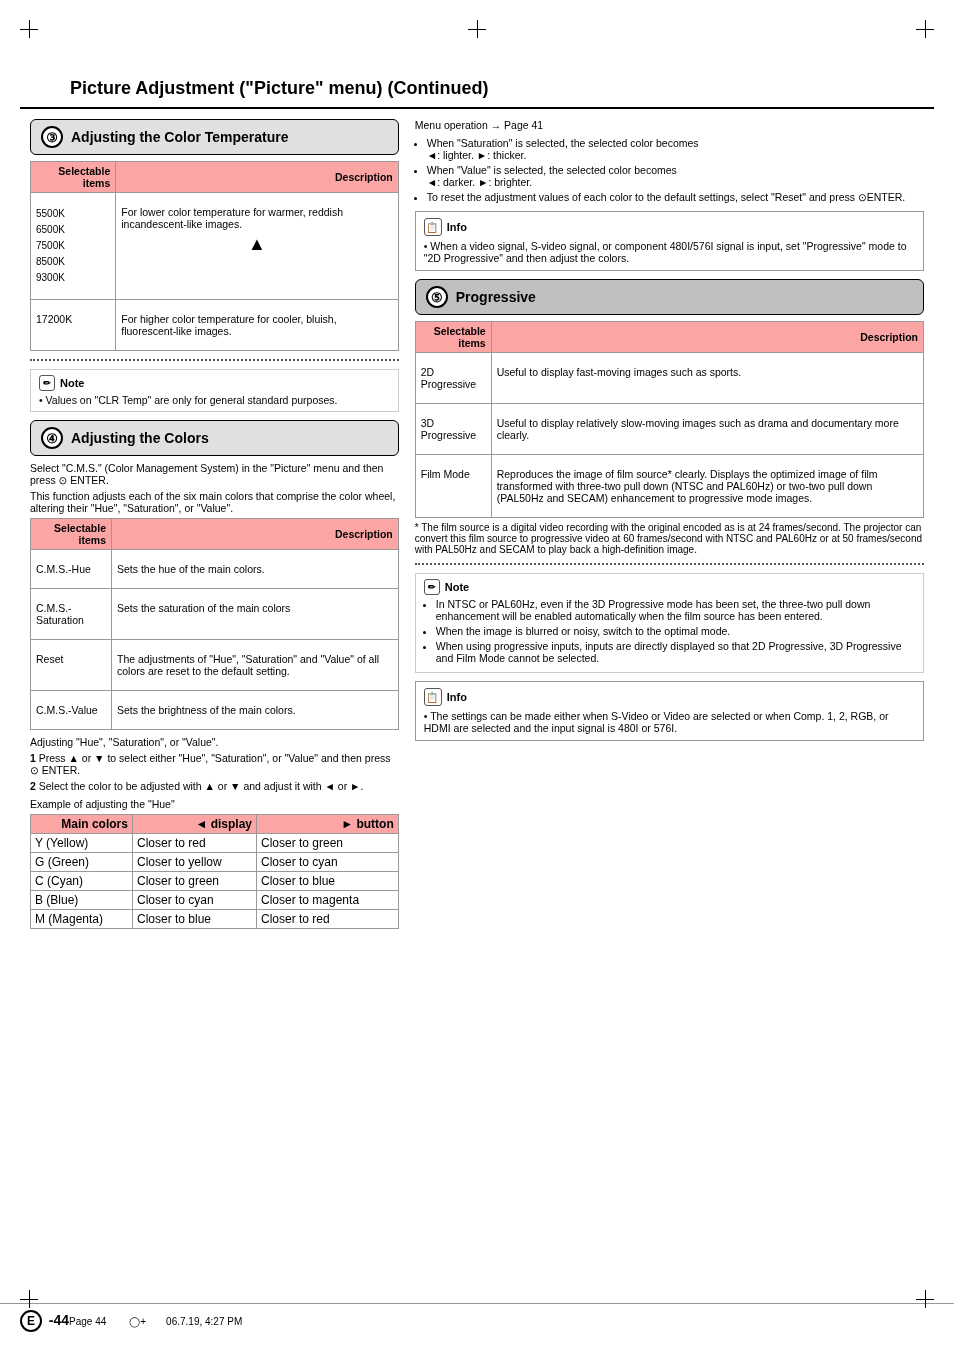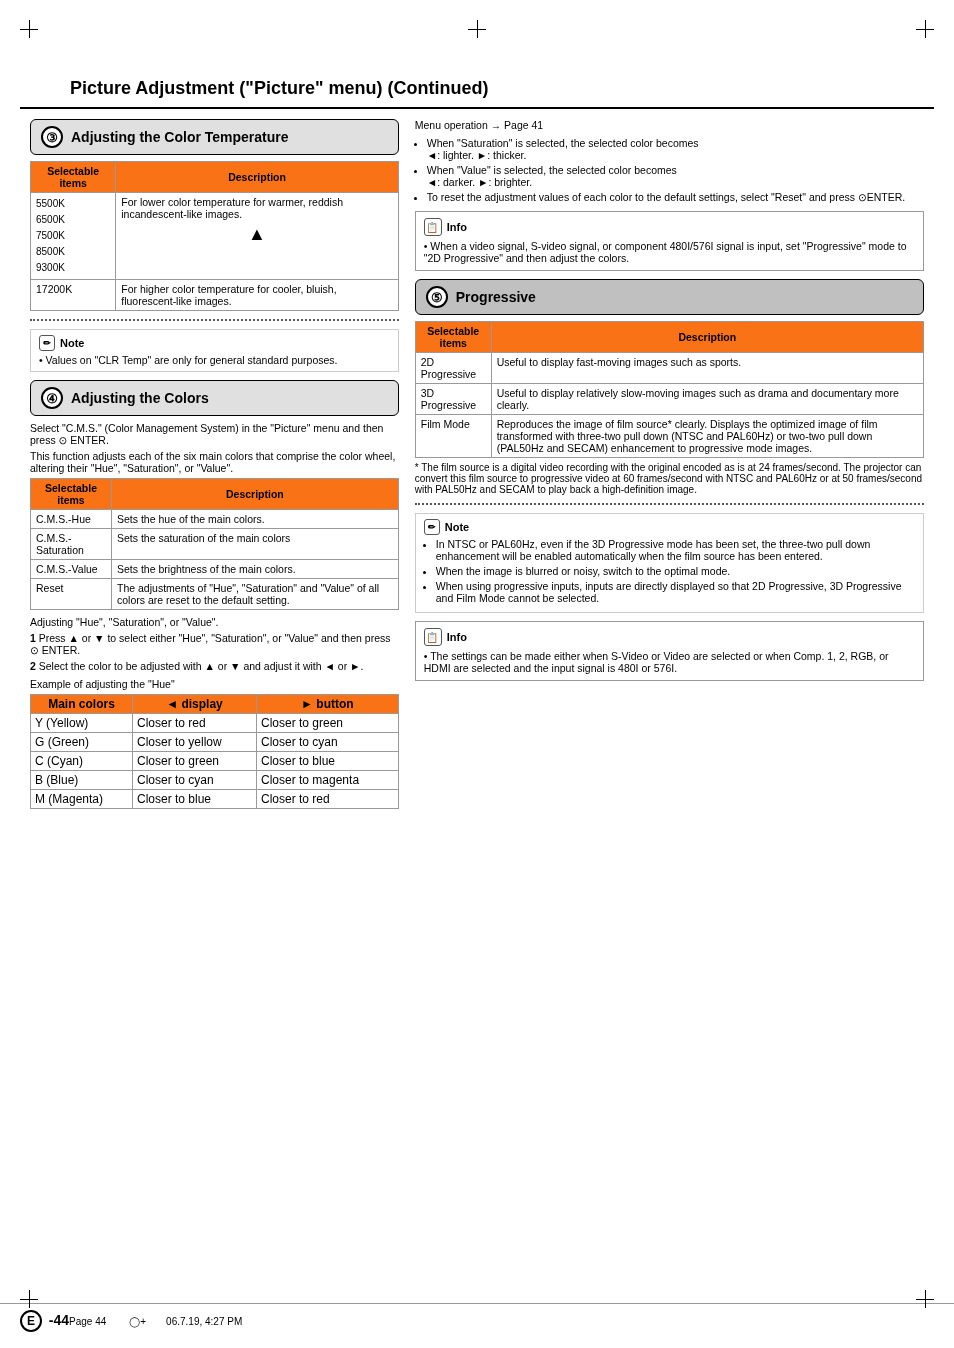--- a/index.html
+++ b/index.html
@@ -99,28 +99,28 @@
       background: #fff;
     }
 
     
     table {
       width: 100%;
       border-collapse: collapse;
       font-size: 10.5px;
     }
     th {
-      background: #f97316;
+      background: #fca5a5;
       border: 1px solid #999;
       padding: 3px 5px;
-      text-align: center;
+      text-align: right;
     }
     td {
       border: 1px solid #999;
-      padding: 3px 5px;
+      padding: 13px 5px;
       vertical-align: top;
     }
     td.selectable {
       font-size: 10px;
       line-height: 1.6;
     }
 
     
     .dotted-divider {
       border-top: 2px dotted #555;
@@ -327,26 +327,26 @@
         </tr>
         <tr>
           <td>C.M.S.-Hue</td>
           <td>Sets the hue of the main colors.</td>
         </tr>
         <tr>
           <td>C.M.S.-Saturation</td>
           <td>Sets the saturation of the main colors</td>
         </tr>
         <tr>
+          <td>Reset</td>
+          <td>The adjustments of "Hue", "Saturation" and "Value" of all colors are reset to the default setting.</td>
+        </tr>
+        <tr>
           <td>C.M.S.-Value</td>
           <td>Sets the brightness of the main colors.</td>
-        </tr>
-        <tr>
-          <td>Reset</td>
-          <td>The adjustments of "Hue", "Saturation" and "Value" of all colors are reset to the default setting.</td>
         </tr>
       </tbody>
         </table>
 
       <p class="section-label">Adjusting "Hue", "Saturation", or "Value".</p>
 
       <p class="step-text">
         <span class="step-bold">1</span> Press ▲ or ▼ to select either "Hue", "Saturation", or "Value" and then press ⊙ ENTER.
       </p>
       <p class="step-text">

